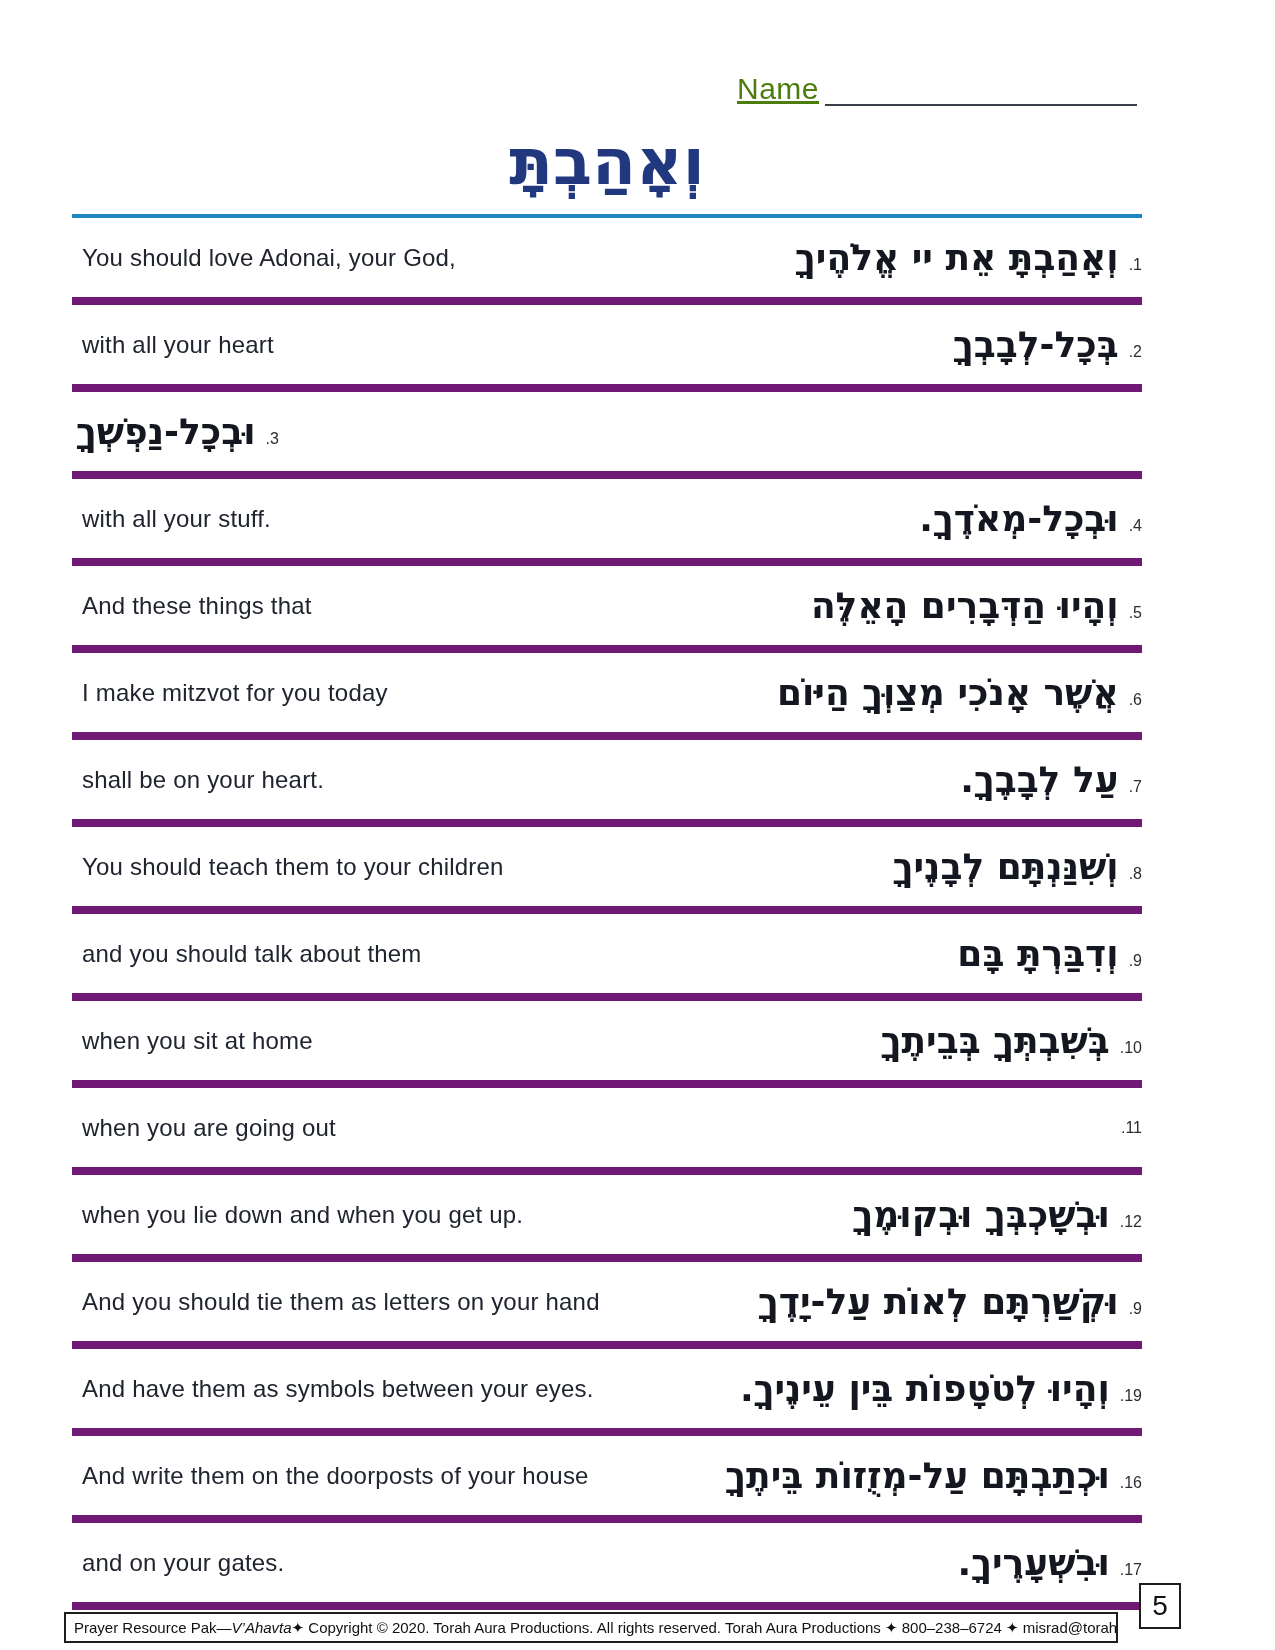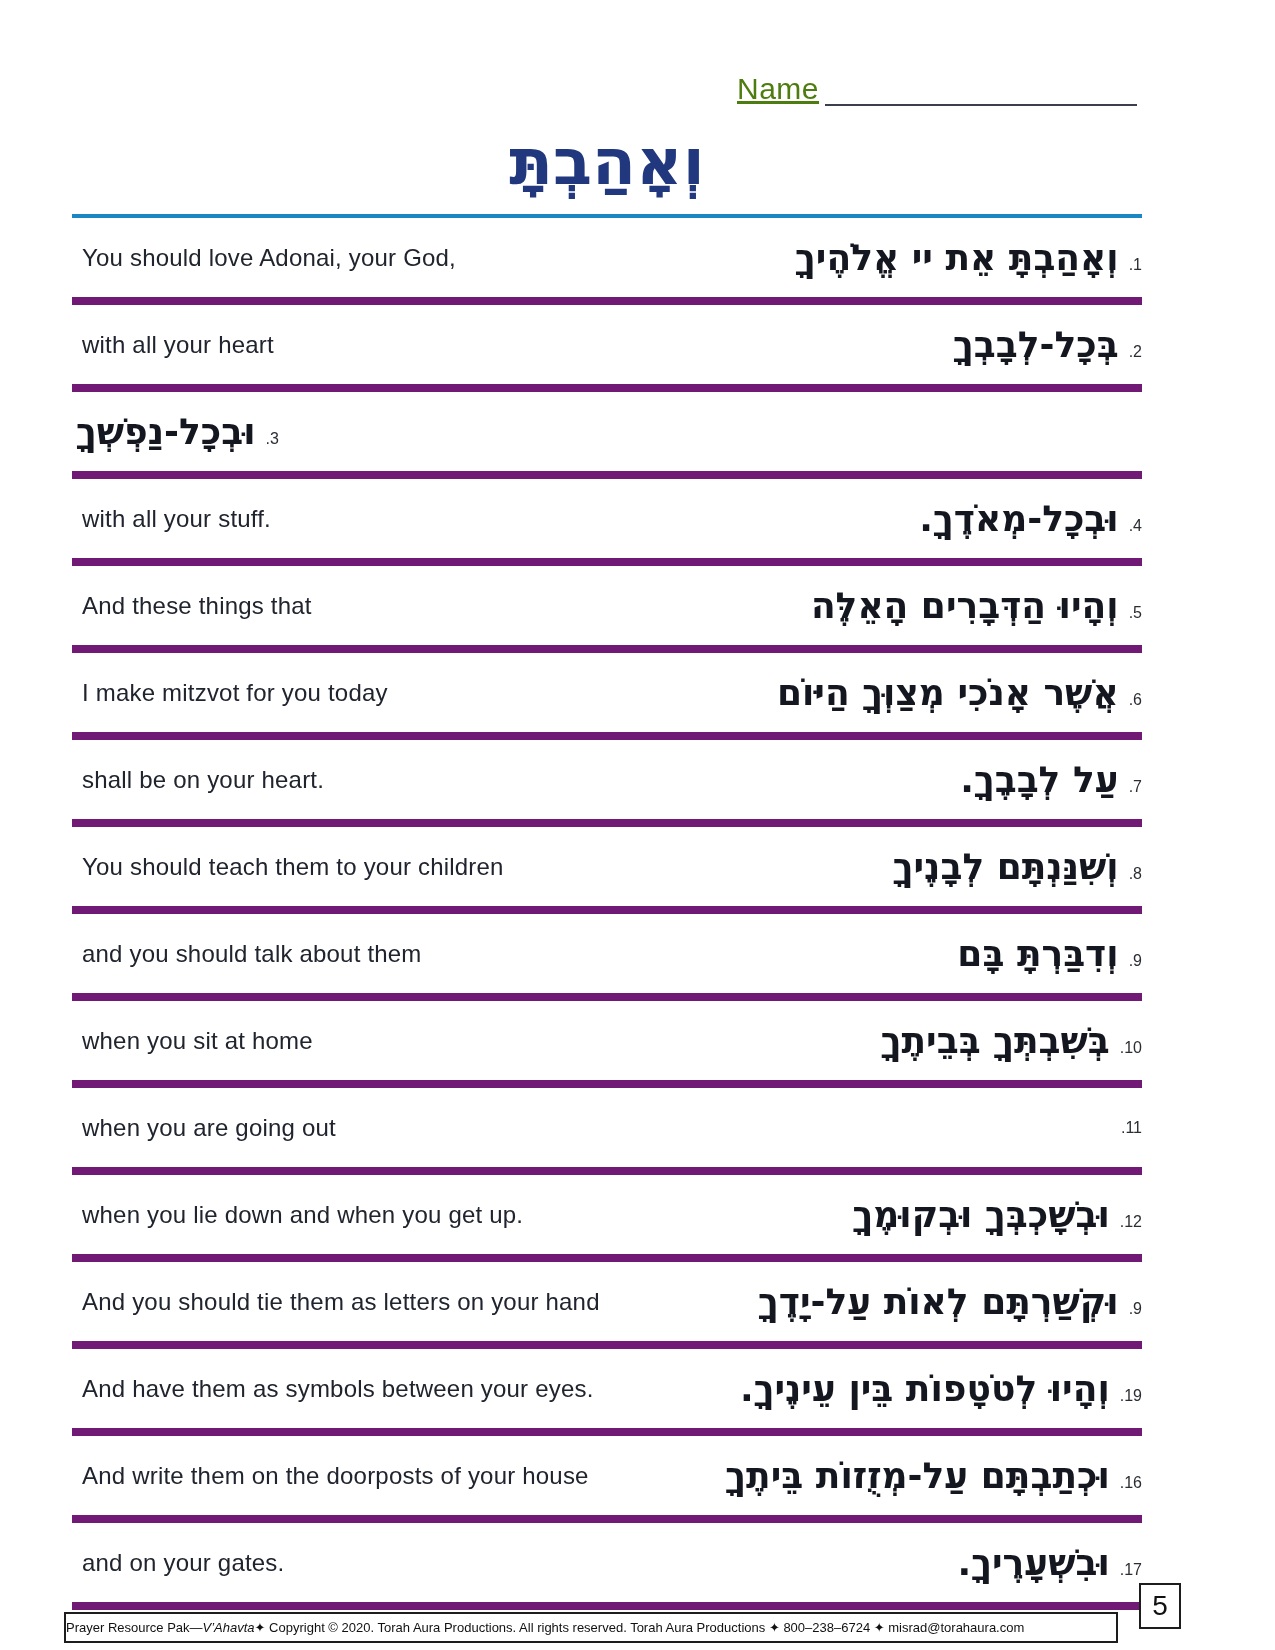--- a/index.html
+++ b/index.html
@@ -96,22 +96,22 @@
   .footer-bar {
     position: absolute;
     left: 64px;
     top: 1612px;
     width: 1054px;
     height: 31px;
     border: 2px solid #1d1d1d;
     box-sizing: border-box;
     display: flex;
     align-items: center;
-    padding-left: 0;
-    font-size: 13px;
+    padding-left: 8px;
+    font-size: 15px;
     color: #111111;
     white-space: nowrap;
     overflow: hidden;
   }
   .footer-bar .italic { font-style: italic; }
   .page-box {
     position: absolute;
     left: 1139px;
     top: 1583px;
     width: 42px;

